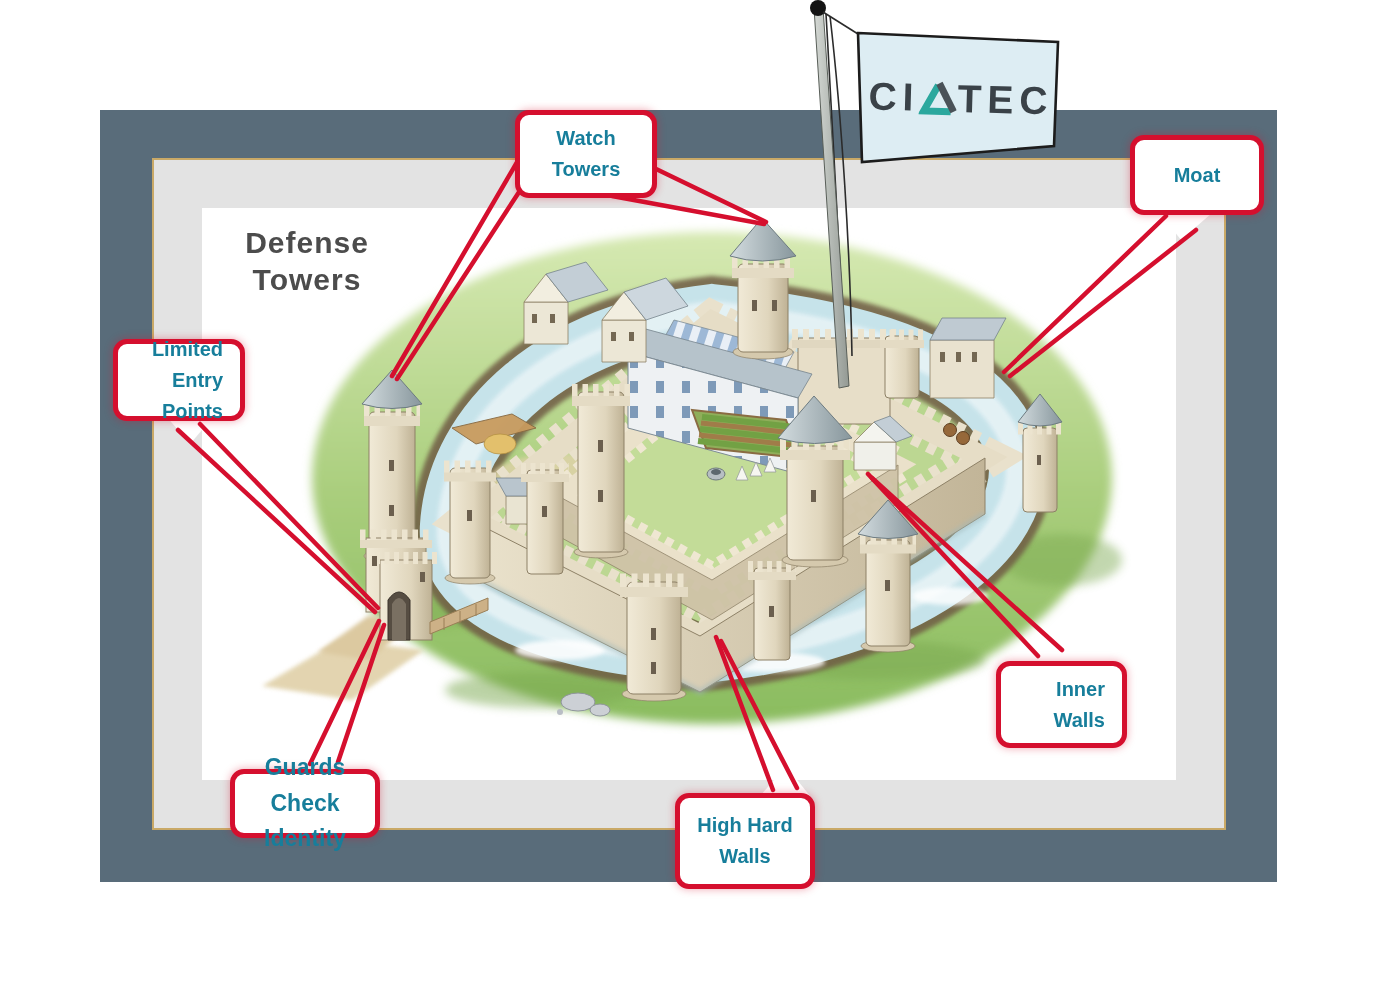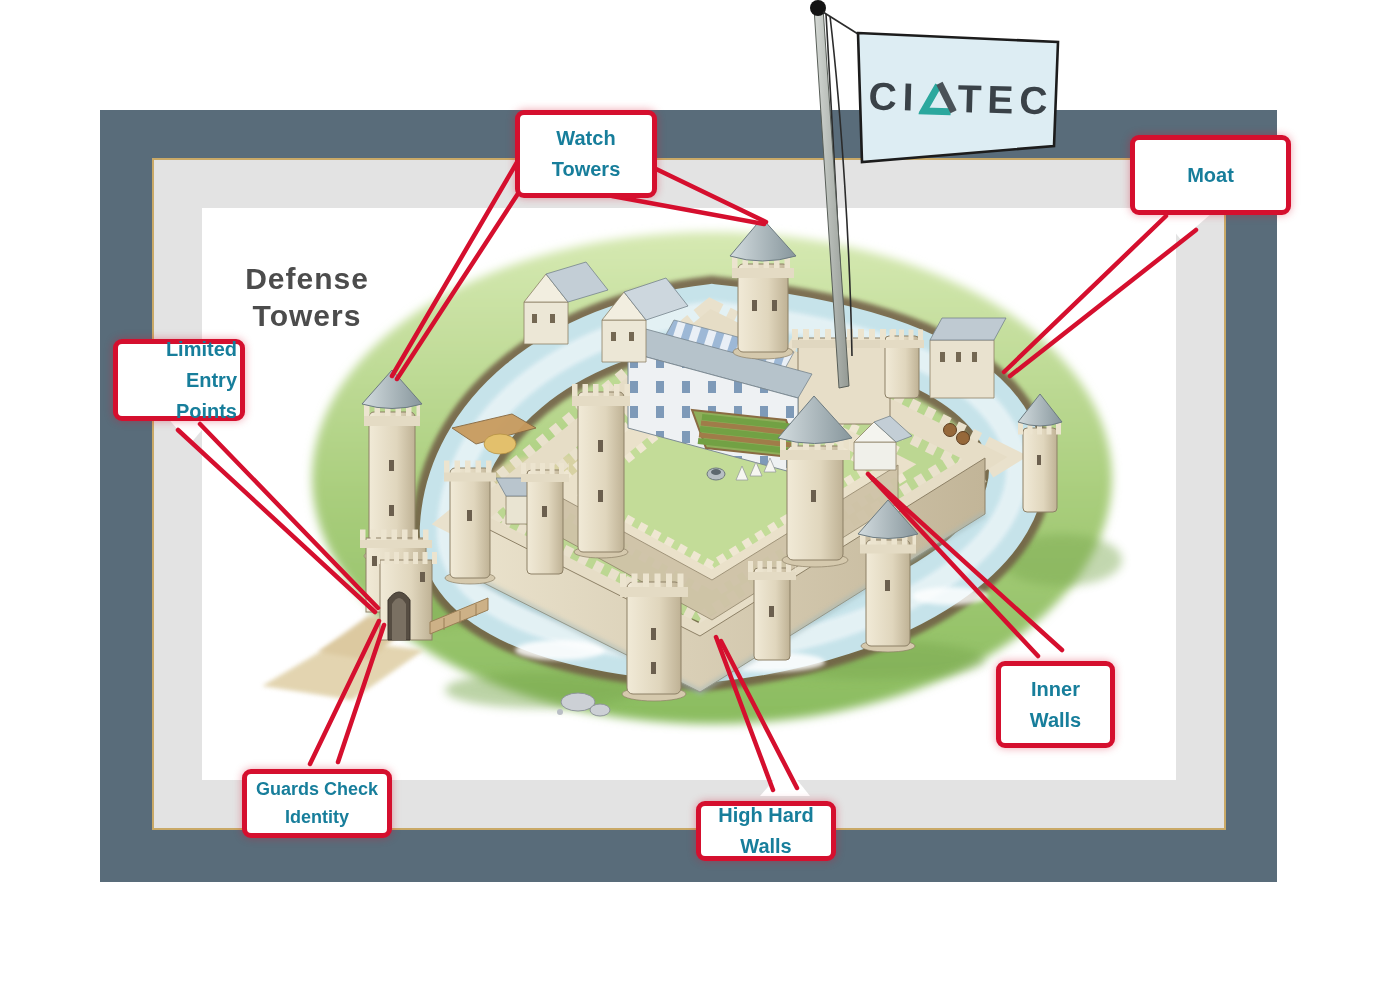--- a/index.html
+++ b/index.html
@@ -6,32 +6,32 @@
   body{width:1376px;height:988px;position:relative;overflow:hidden;
        font-family:"Liberation Sans",sans-serif;}
   .abs{position:absolute;}
   #frame{left:100px;top:110px;width:1177px;height:772px;background:#596c7a;z-index:1;}
   #mat{left:152px;top:158px;width:1074px;height:672px;background:#e3e3e3;
        border:2px solid #c9a967;box-sizing:border-box;z-index:2;}
   #canvas{left:202px;top:208px;width:974px;height:572px;background:#ffffff;z-index:3;}
   #art{left:0;top:0;width:1376px;height:988px;z-index:4;pointer-events:none;}
   #title{left:222px;top:224px;width:170px;z-index:6;text-align:center;
          color:#4c4c4c;font-weight:bold;font-size:30px;line-height:37px;
-         letter-spacing:1px;margin-top:36px;}
+         letter-spacing:1px;}
   .callout{position:absolute;z-index:7;background:#ffffff;border:5px solid #d50f2e;
-           border-radius:9px;color:#177e9b;font-weight:bold;font-size:20px;
+           border-radius:14px;color:#177e9b;font-weight:bold;font-size:20px;
            line-height:1.55;text-align:center;display:flex;align-items:center;
-           justify-content:center;padding:0 3px;box-sizing:border-box;
+           justify-content:center;padding:0 17px;box-sizing:border-box;
            box-shadow:0 0 9px rgba(213,15,46,.38);}
   #co-watch{left:515px;top:110px;width:142px;height:88px;}
-  #co-moat{left:1130px;top:135px;width:161px;height:80px;text-align:center;}
+  #co-moat{left:1130px;top:135px;width:134px;height:80px;text-align:center;}
   #co-limited{left:113px;top:339px;width:132px;height:82px;text-align:right;}
-  #co-guards{left:242px;top:769px;width:150px;height:69px;font-size:18px;}
-  #co-high{left:696px;top:793px;width:140px;height:60px;margin-top:8px;}
-  #co-inner{left:996px;top:661px;width:119px;height:87px;}
+  #co-guards{left:230px;top:769px;width:150px;height:69px;font-size:23px;}
+  #co-high{left:675px;top:793px;width:140px;height:96px;}
+  #co-inner{left:996px;top:661px;width:131px;height:87px;text-align:right;}
   #flaglogo{left:868px;top:72px;width:186px;height:54px;z-index:6;
             display:flex;align-items:center;justify-content:center;gap:3px;
             transform:rotate(1.6deg);color:#3a4248;font-weight:bold;
             font-size:39px;letter-spacing:6px;}
   #flaglogo svg{display:block;margin:0 -2px 0 -4px;}
 </style>
 </head>
 <body>
 
 <div id="frame" class="abs"></div>

